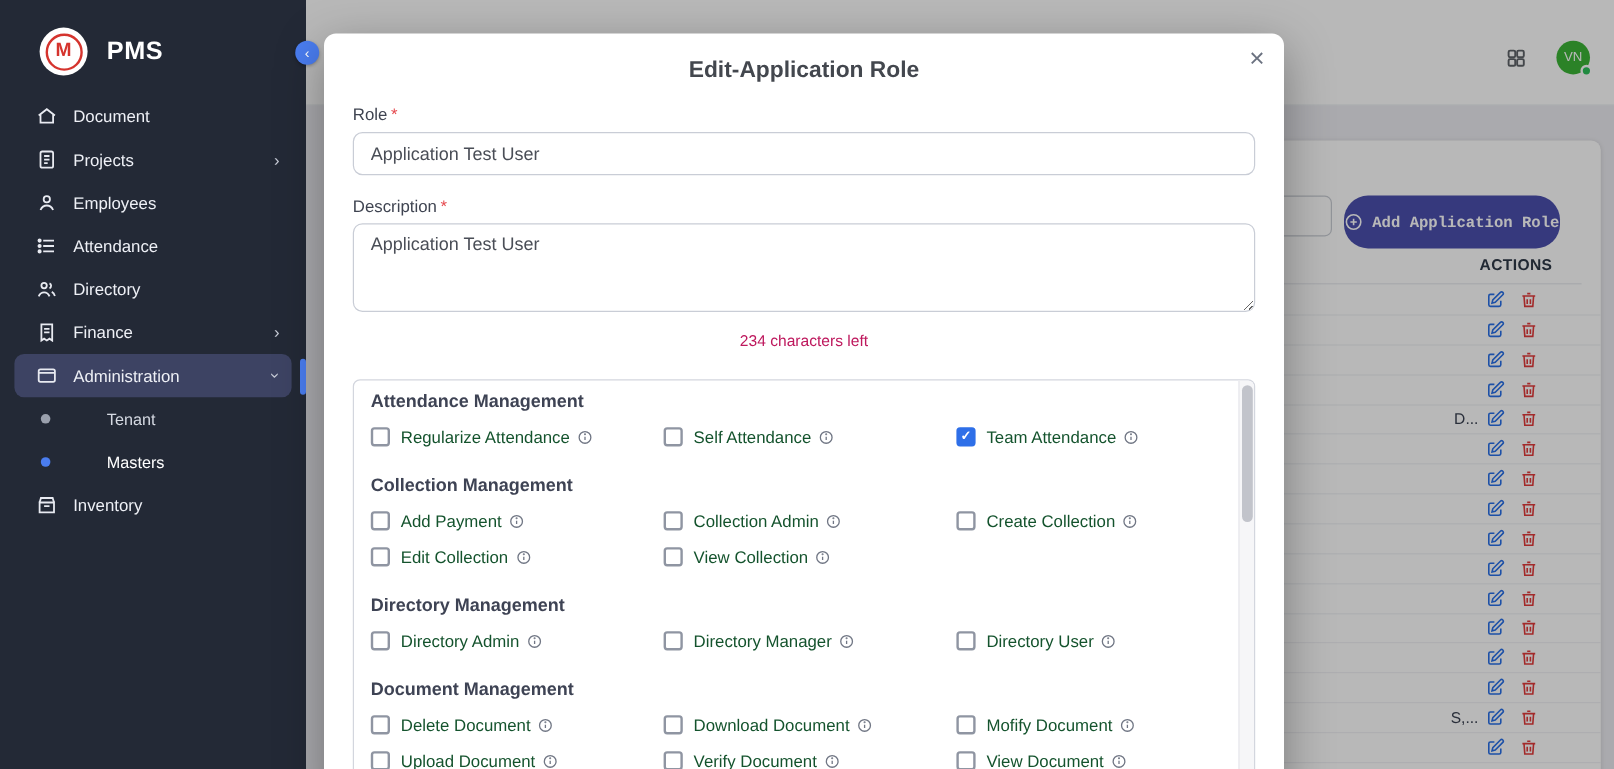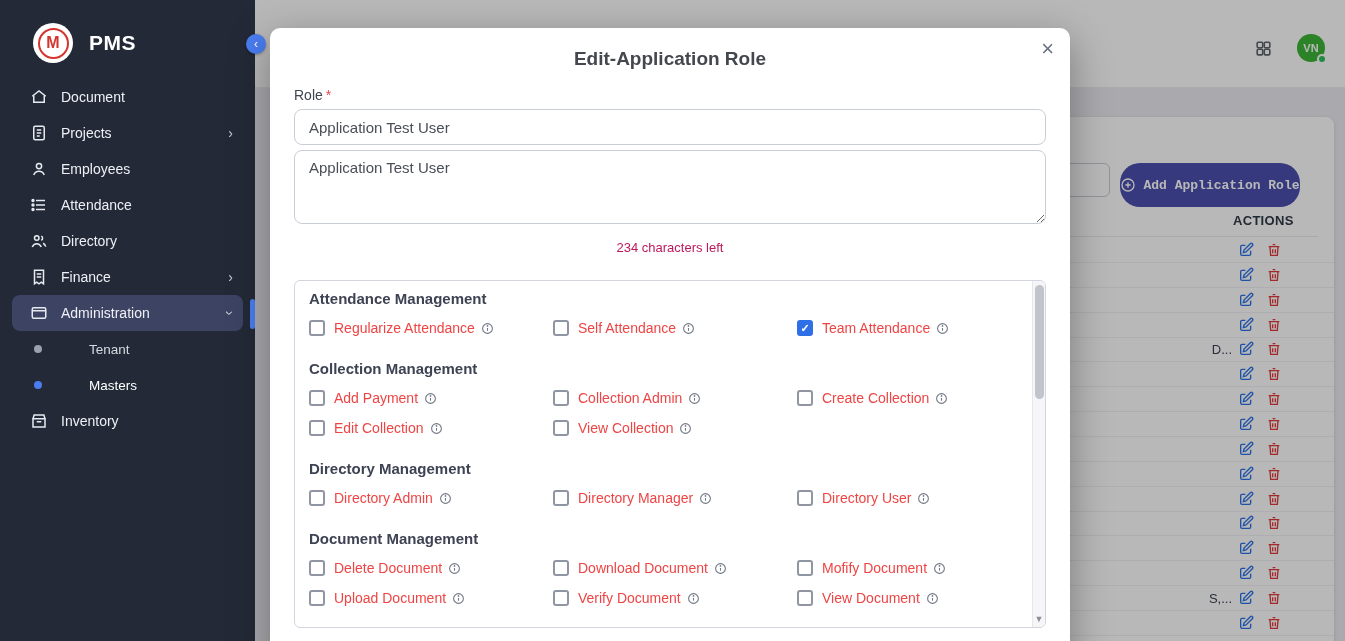--- a/index.html
+++ b/index.html
@@ -30,21 +30,21 @@
   .sub-item.active .sub-dot{background:var(--primary-blue)}
   .sub-item.active{color:#fff}
   .sub-label{margin-left:47px}
   .route-indicator{position:absolute;left:250px;top:299px;width:5px;height:30px;background:var(--primary-blue);border-radius:3px;z-index:60}
   .collapse-btn{position:absolute;left:246px;top:34px;width:20px;height:20px;border-radius:50%;background:var(--primary-blue);color:#fff;border:none;font-size:12px;z-index:85;cursor:pointer;display:flex;align-items:center;justify-content:center;box-shadow:0 1px 3px rgba(0,0,0,.3);font-family:inherit}
 
   
   .topbar{position:absolute;left:255px;top:0;right:0;height:88px;background:#fff;z-index:1;border-bottom:1px solid #eceef2}
   .apps-icon{position:absolute;right:72px;top:39px;width:19px;height:19px;color:#5f6368;cursor:pointer}
   .apps-icon svg{width:19px;height:19px;display:block}
-  .avatar{position:absolute;right:20px;top:34px;width:28px;height:28px;border-radius:50%;background:var(--avatar-green);color:#fff;font-size:11px;font-weight:bold;display:flex;align-items:center;justify-content:center;cursor:pointer}
+  .avatar{position:absolute;right:20px;top:34px;width:28px;height:28px;border-radius:50%;background:var(--avatar-green);color:#fff;font-size:11px;font-weight:normal;display:flex;align-items:center;justify-content:center;cursor:pointer}
   .status-dot{position:absolute;right:-2px;bottom:-2px;width:10px;height:10px;border-radius:50%;background:#2ec05a;border:2px solid #fff}
   .content{position:absolute;left:255px;top:88px;right:0;bottom:0;background:#ececf1;z-index:1}
   .card{position:absolute;left:25px;top:29px;width:1054px;height:545px;background:#fff;border-radius:8px;box-shadow:0 1px 4px rgba(0,0,0,.12)}
   .search-box{position:absolute;left:710px;top:46px;width:120px;height:34px;border:1px solid #c9cdd4;border-radius:6px;background:#fff;font-family:inherit;font-size:14px;padding:0 10px;outline:none}
   .add-btn{position:absolute;left:840px;top:46px;width:180px;height:44px;border:none;border-radius:20px;background:var(--accent);color:#fff;font-size:13px;font-weight:600;display:flex;align-items:center;justify-content:center;gap:7px;cursor:pointer;font-family:Liberation Mono, monospace}
   .add-btn svg{width:16px;height:16px;flex:0 0 16px}
   .actions-h{position:absolute;left:953px;top:96px;font-size:13px;font-weight:bold;color:#2f3947;letter-spacing:.3px}
   .thead-line{position:absolute;left:16px;right:16px;top:119px;border-bottom:1px solid #e8eaee}
   .t-row{position:absolute;left:0;width:100%;height:25px;border-bottom:1px solid #f1f2f5}
   .t-row .act{position:absolute;top:50%;transform:translateY(-50%);width:16px;height:16px;cursor:pointer}
@@ -66,21 +66,21 @@
   .desc-area{margin-top:5px;width:100%;height:74px;border:1px solid #c9cdd6;border-radius:8px;padding:8px 14px;font-size:15px;color:#4a4e57;font-family:inherit;outline:none;display:block}
   .chars-left{margin-top:16px;text-align:center;font-size:13px;color:#be185d;line-height:16px}
   .perms{position:relative;margin-top:24px;height:348px;border:1px solid #d3d6de;border-radius:6px;overflow:hidden;padding:0 0 0 14px}
   .perm-section{margin-top:16px}
   .perm-section:first-child{margin-top:8px}
   .perm-heading{font-size:15px;font-weight:600;color:#3e4354;line-height:20px;margin-bottom:4px}
   .perm-grid{display:grid;grid-template-columns:244px 244px 244px}
   .perm-item{height:30px;display:flex;align-items:center}
   .cb{width:16px;height:16px;border:2px solid #8f95a2;border-radius:3px;background:#fff;flex:0 0 16px;cursor:pointer;display:flex;align-items:center;justify-content:center;font-size:11px;font-weight:bold;color:#fff;line-height:1}
   .cb.checked{background:var(--checkbox-checked);border-color:var(--checkbox-checked)}
-  .perm-label{margin-left:9px;font-size:14px;color:#ef4444;white-space:nowrap}
+  .perm-label{margin-left:9px;font-size:14px;color:#14532d;white-space:nowrap}
   .info{margin-left:6px;width:13px;height:13px;color:#707684;cursor:pointer;flex:0 0 13px}
   .info svg{width:13px;height:13px;display:block}
   .sb-track{position:absolute;right:0;top:0;bottom:0;width:13px;background:#f6f6f8;border-left:1px solid #e6e7eb}
   .sb-thumb{position:absolute;left:1.5px;top:4px;width:9px;height:114px;background:#c2c4cb;border-radius:5px;cursor:pointer}
   .sb-down{position:absolute;left:0;bottom:3px;width:12px;text-align:center;font-size:9px;color:#8b8e96;cursor:pointer}
 </style>
 </head>
 <body>
 
 <div class="sidebar">
@@ -426,20 +426,21 @@
 </div>
 
 <div class="backdrop"></div>
 
 <div class="modal">
   <div class="modal-title">Edit-Application Role</div>
   <button class="modal-close">×</button>
   <div class="form">
     <label class="f-label"><span>Role</span><span class="req">*</span></label>
     <input class="role-input" type="text" value="Application Test User" style="">
+    <label class="f-label desc-label"><span>Description</span><span class="req">*</span></label>
     <textarea class="desc-area" style="">Application Test User</textarea>
     <div class="chars-left">234 characters left</div>
     <div class="perms">
       <div id="perm-sections">
           <div class="perm-section">
             <div class="perm-heading">Attendance Management</div>
             <div class="perm-grid">
               <div class="perm-item">
                 <span class="cb"></span>
                 <span class="perm-label">Regularize Attendance</span>

